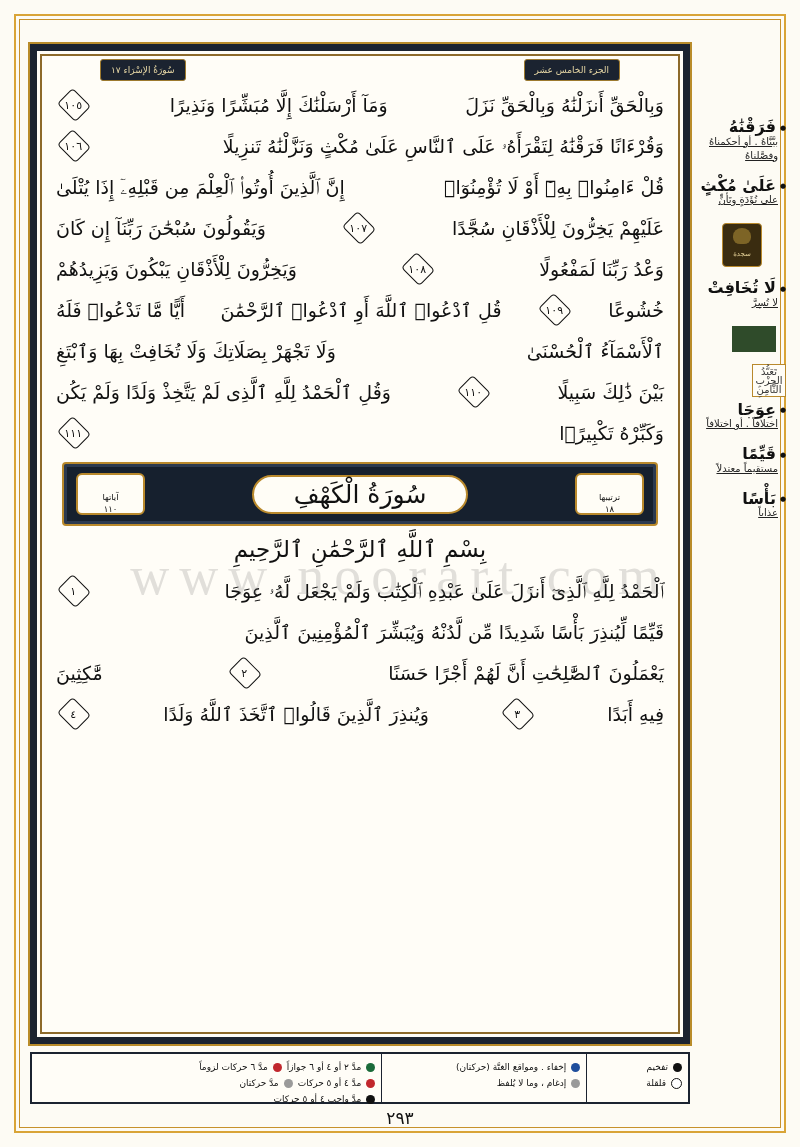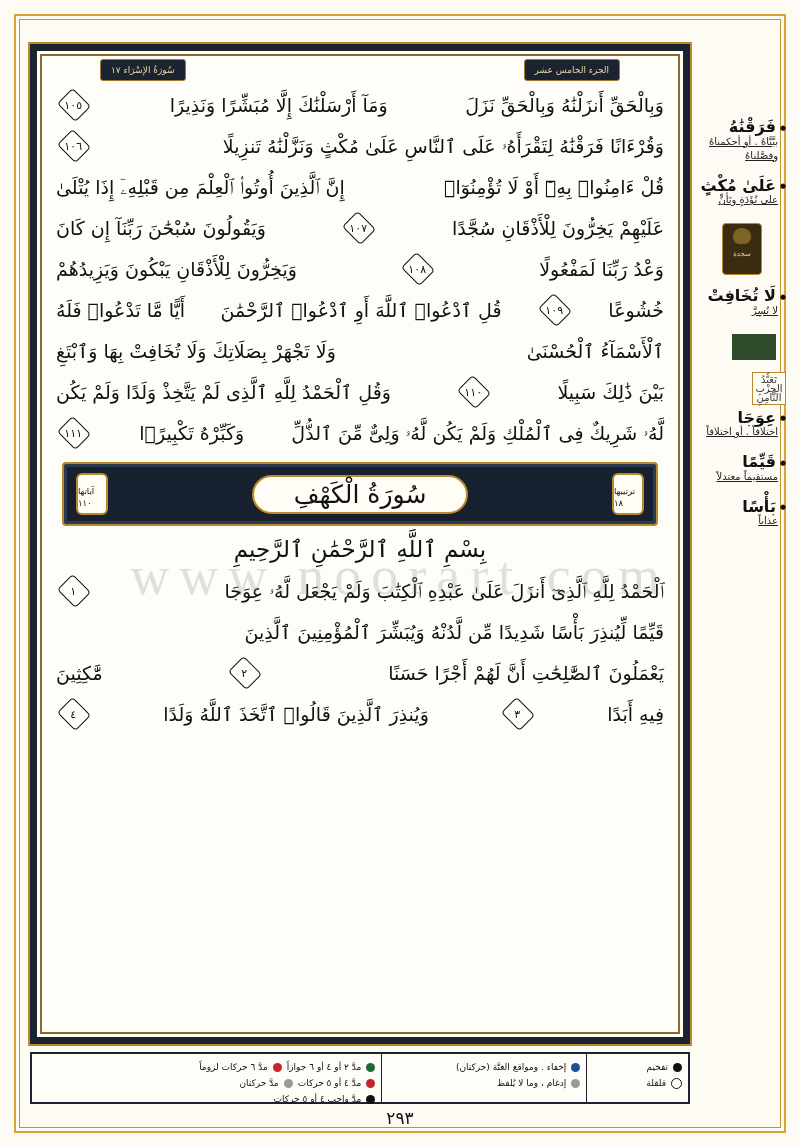--- a/index.html
+++ b/index.html
@@ -143,30 +143,30 @@
     border: 2px solid #b9892c;
     border-radius: 22px;
     padding: 3px 40px;
     font-size: 25px;
     color: #111;
     direction: rtl;
   }
   .sura-side {
     position: absolute;
     top: 9px;
-    width: 32px; height: 42px;
+    width: 69px; height: 42px;
     background: #fffdf6;
     border: 2px solid #b9892c;
     border-radius: 6px;
     font-size: 8.5px;
     color: #111;
-    text-align: left;
+    text-align: center;
     line-height: 12px;
     direction: rtl;
-    padding-top: 10px;
+    padding-top: 16px;
     box-sizing: border-box;
   }
   .sura-side.left { left: 12px; }
   .sura-side.right { right: 12px; }
 
   .basmala {
     text-align: center;
     font-size: 23px;
     color: #111;
     direction: rtl;
@@ -199,21 +199,21 @@
     vertical-align: middle;
   }
   .note .body {
     font-size: 10px;
     color: #222;
     padding-right: 8px;
     text-decoration: underline;
   }
 
   .sajda-mark {
-    width: 40px; height: 52px;
+    width: 40px; height: 44px;
     margin: 6px 24px 14px auto;
     background: #3a2c10;
     border: 1.5px solid #b9892c;
     border-radius: 4px;
     color: #e8d49a;
     font-size: 7px;
     text-align: center;
     line-height: 9px;
     padding-top: 26px;
     box-sizing: border-box;
@@ -364,21 +364,20 @@
           <span class="seg">وَلَا تَجْهَرْ بِصَلَاتِكَ وَلَا تُخَافِتْ بِهَا وَٱبْتَغِ</span>
         </div>
 
         <div class="vline">
           <span class="seg">بَيْنَ ذَٰلِكَ سَبِيلًا</span>
           <span class="ayah"><span>١١٠</span></span>
           <span class="seg">وَقُلِ ٱلْحَمْدُ لِلَّهِ ٱلَّذِى لَمْ يَتَّخِذْ وَلَدًا وَلَمْ يَكُن</span>
         </div>
 
         <div class="vline">
-          <span class="seg">لَّهُۥ شَرِيكٌ فِى ٱلْمُلْكِ وَلَمْ يَكُن لَّهُۥ وَلِىٌّ مِّنَ ٱلذُّلِّ</span>
           <span class="seg">وَكَبِّرْهُ تَكْبِيرًۢا</span>
           <span class="ayah"><span>١١١</span></span>
         </div>
 
         <div class="sura-banner">
           <div class="sura-side right">
             <span>ترتيبها</span><br>
             <span>١٨</span>
           </div>
           <div class="plaque">سُورَةُ الْكَهْفِ</div>

